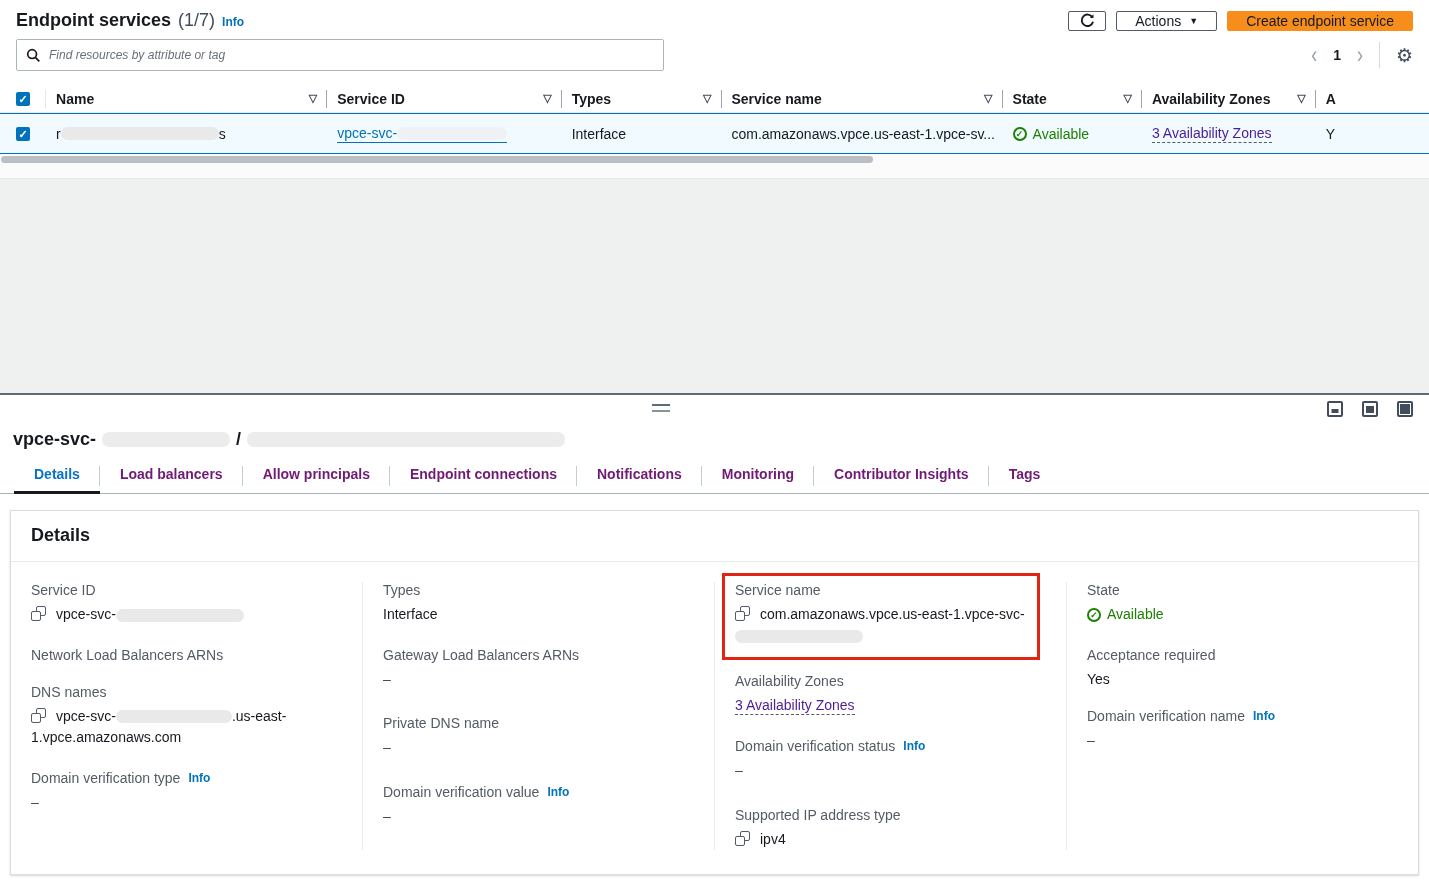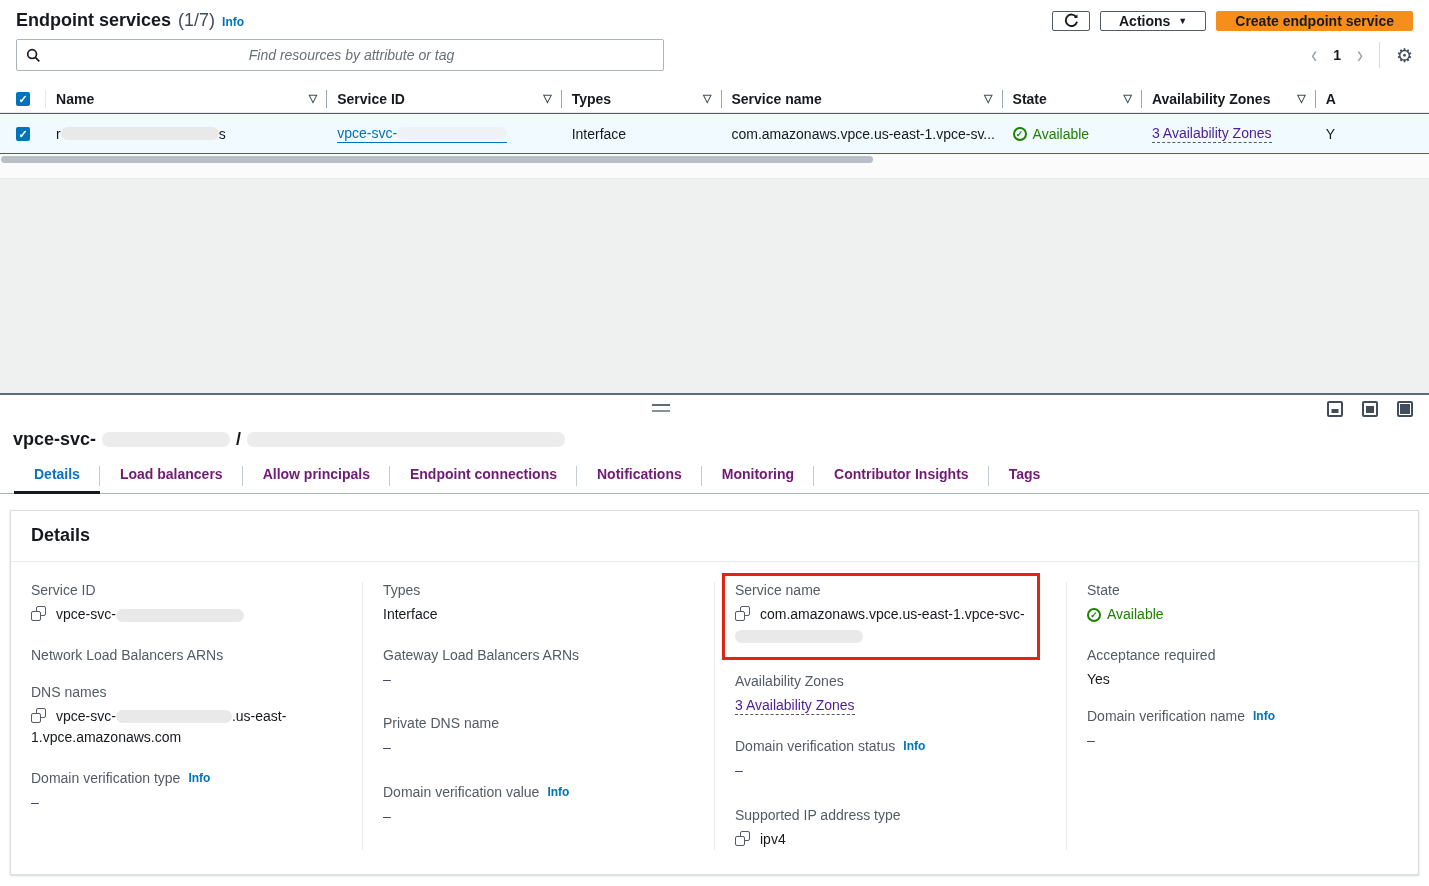--- a/index.html
+++ b/index.html
@@ -9,30 +9,30 @@
 
   
   .list-section { background:#fff; }
   .list-header { display:flex; justify-content:space-between; align-items:center; padding:10px 16px 8px; }
   .list-title { display:flex; align-items:baseline; gap:7px; }
   .list-title h1 { font-size:18px; font-weight:700; display:inline; }
   .list-count { font-size:18px; font-weight:400; color:#414d5c; }
   .info-link { color:#0073bb; font-weight:700; font-size:12px; text-decoration:none; cursor:pointer; }
   .list-actions { display:flex; gap:10px; align-items:center; }
   .btn { height:20px; background:#fff; border:1px solid #545b64; border-radius:2px;
-         font-weight:700; font-size:14px; color:#16191f; padding:0 18px; cursor:pointer;
+         font-weight:400; font-size:14px; color:#16191f; padding:0 18px; cursor:pointer;
          display:flex; align-items:center; gap:8px; font-family:inherit; }
   .btn-icon { width:38px; padding:0; justify-content:center; }
   .btn-primary { background:#f78e1b; border-color:#f78e1b; color:#16191f; }
   .caret { font-size:9px; color:#16191f; }
 
   .list-toolbar { display:flex; justify-content:space-between; align-items:center; padding:0 16px 14px; }
   .search-box { width:648px; height:32px; border:1px solid #aab7b8; border-radius:2px;
                 display:flex; align-items:center; gap:8px; padding:0 9px; background:#fff; }
-  .search-box input { flex:1; border:none; outline:none; font-size:14px; font-family:inherit; color:#16191f;text-align:center; }
+  .search-box input { flex:1; border:none; outline:none; font-size:12px; font-family:inherit; color:#16191f; }
   .search-box input::placeholder { font-style:italic; color:#687078; }
   .paging { display:flex; align-items:center; gap:16px; }
   .page-chevron { color:#95a0ab; font-size:18px; line-height:1; cursor:default; font-weight:400;
                   transform:scaleY(1.3); }
   .page-num { font-weight:700; font-size:14px; color:#16191f; }
   .paging-divider { width:1px; height:26px; background:#d5dbdb; }
   .gear { font-size:19px; color:#414d5c; cursor:pointer; line-height:1; }
 
   
   .tbl { width:1429px; overflow:hidden; }

